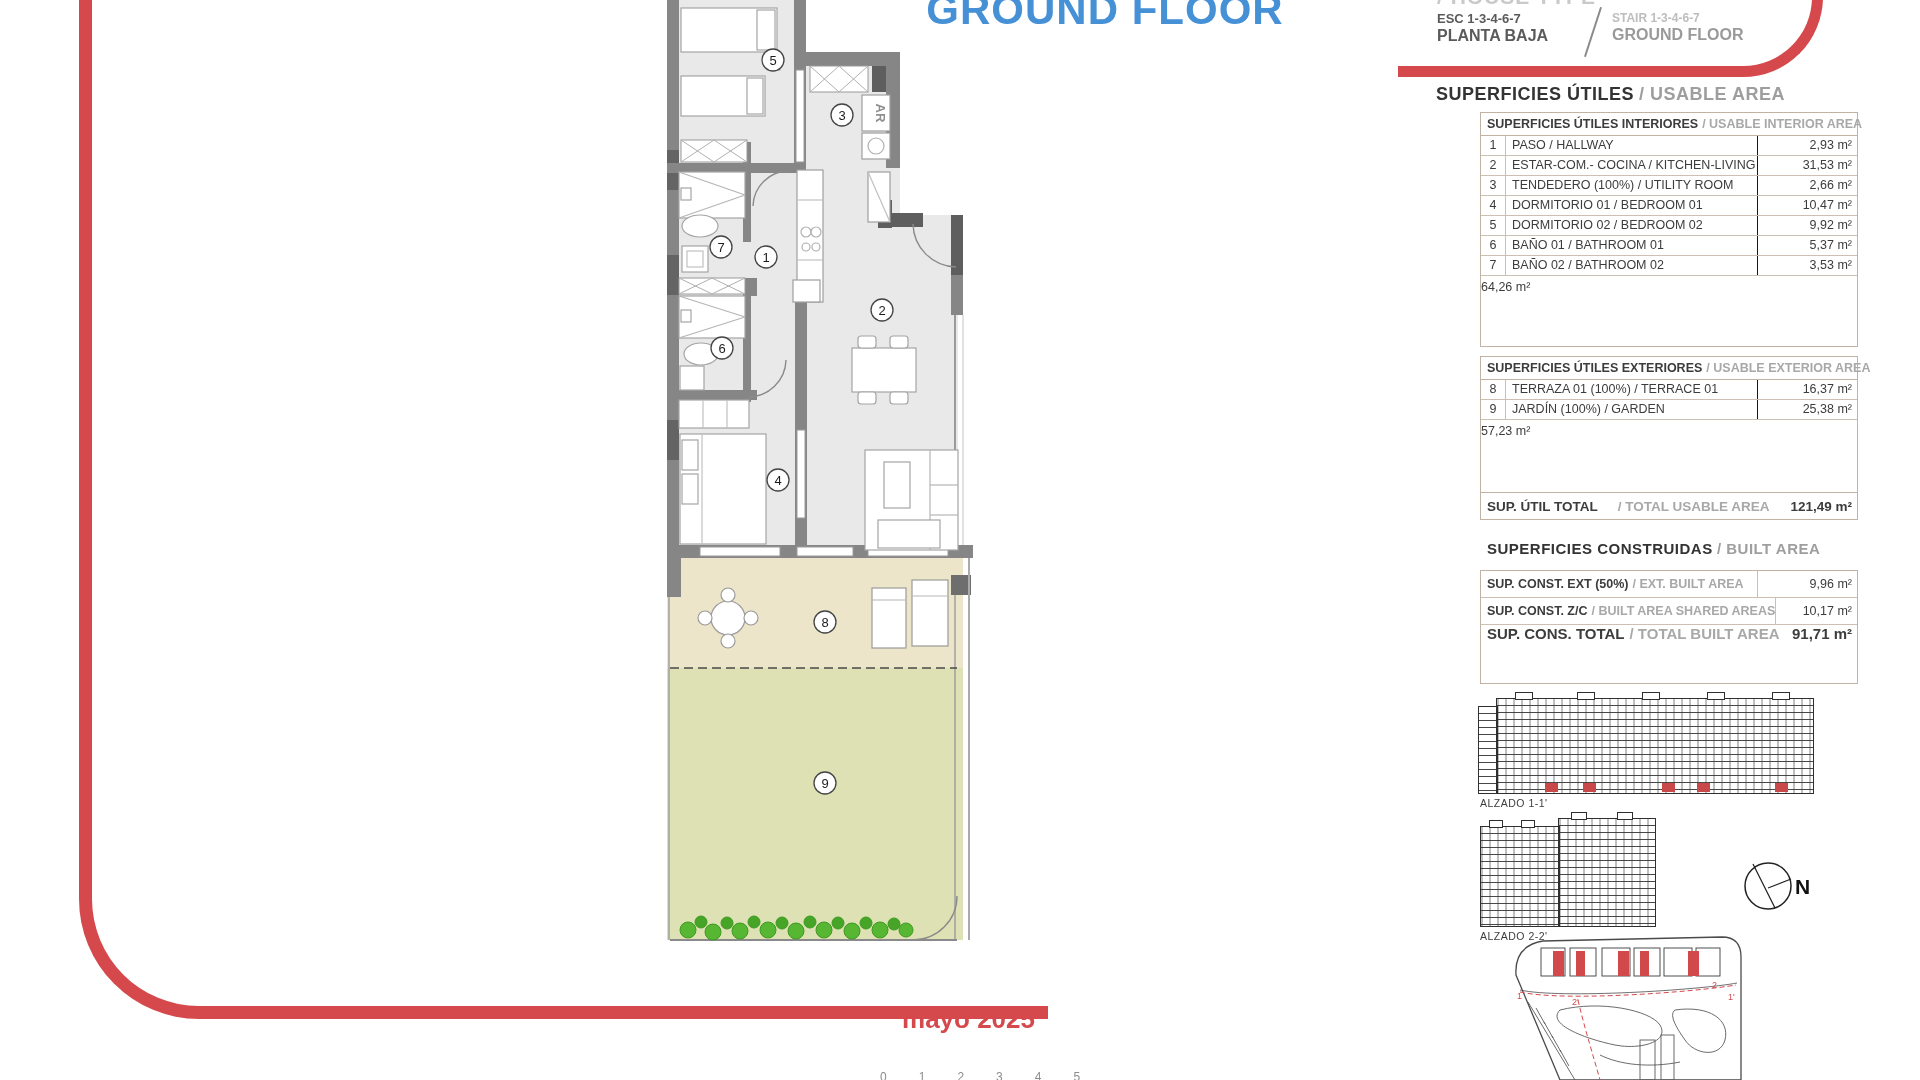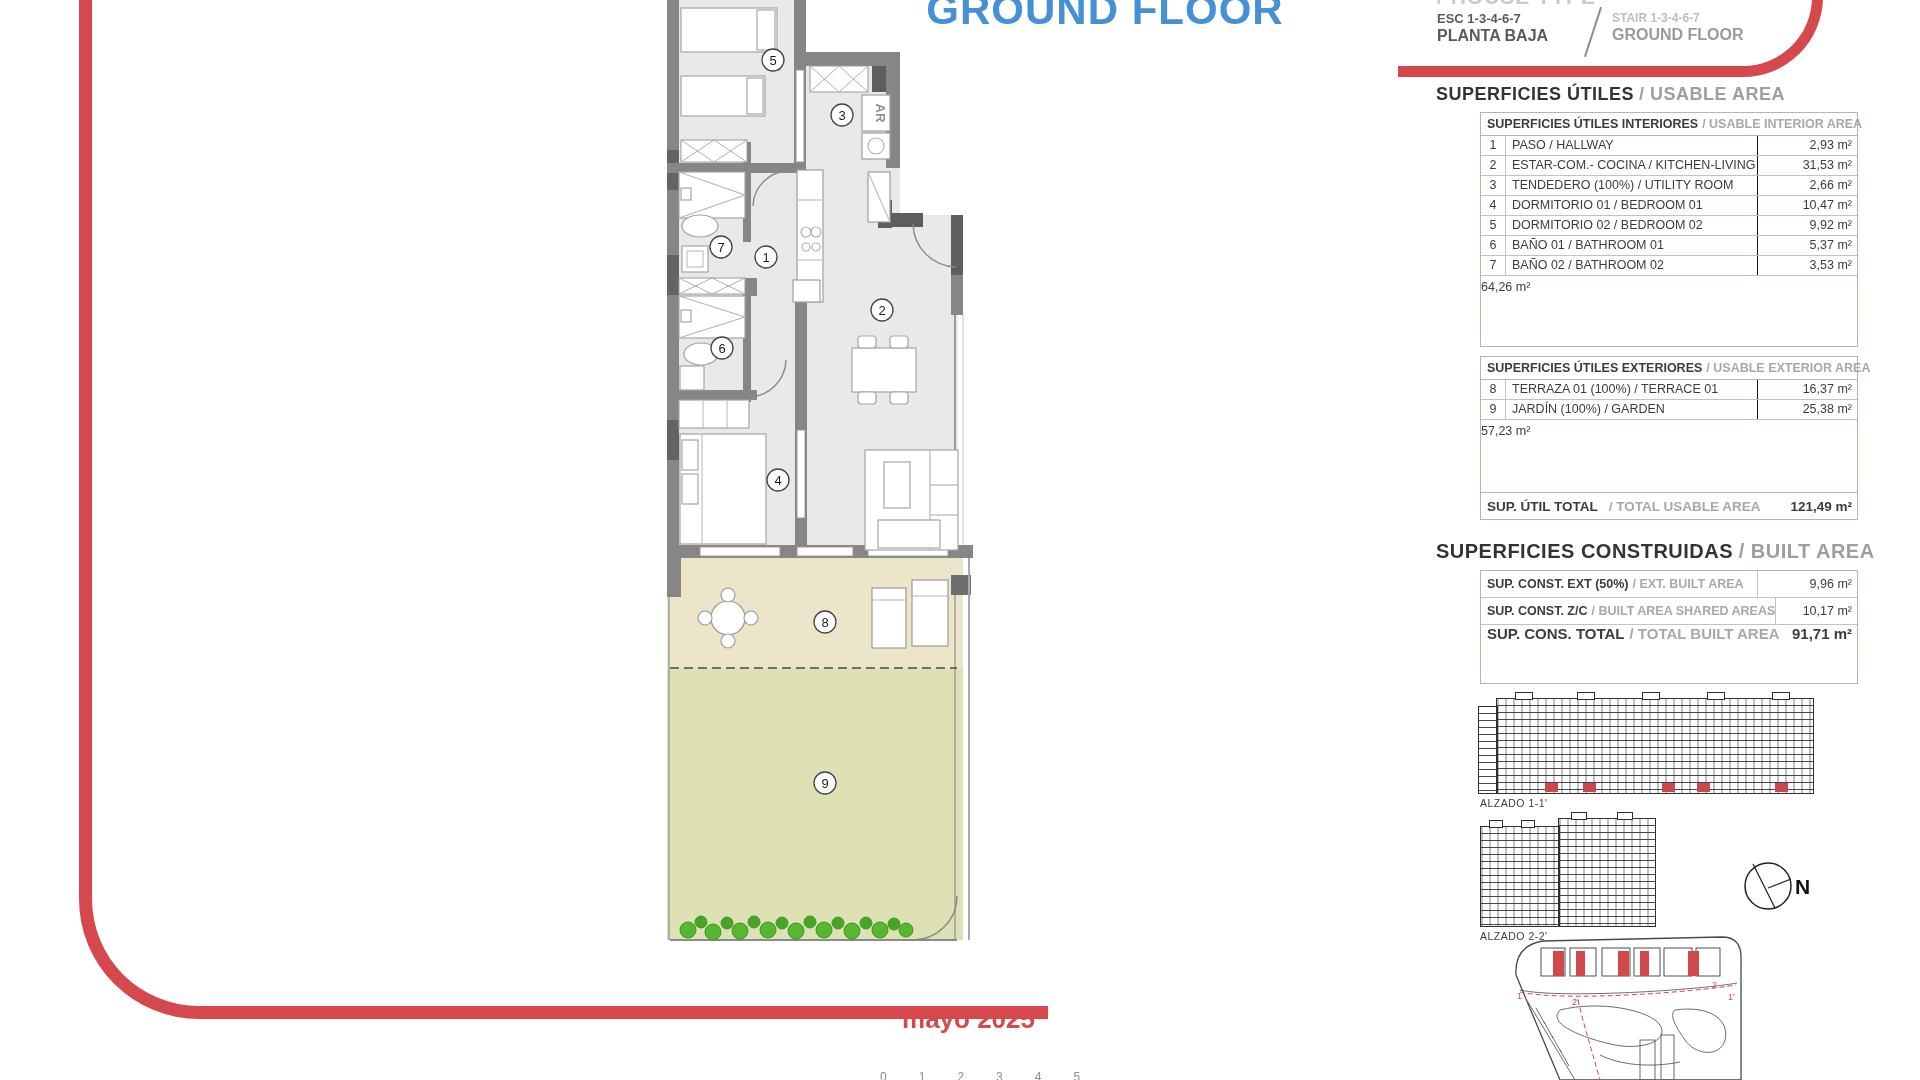--- a/index.html
+++ b/index.html
@@ -43,21 +43,21 @@
   .thead .es{font-weight:bold;color:#3c3c3c;}
   .thead .en{color:#a8a8a8;font-weight:bold;margin-left:4px;}
   .trow{display:flex;height:19px;line-height:19px;border-bottom:1px solid #cdbfb2;}
   .trow .c-num{width:24px;text-align:center;border-right:1px solid #cdbfb2;}
   .trow .c-label{flex:1;padding-left:6px;white-space:nowrap;overflow:hidden;}
   .trow .c-val{width:94px;border-left:1px solid #0f172a;text-align:right;padding-right:5px;}
   .subtotal{height:22px;line-height:22px;text-align:left;padding-right:5px;font-size:12.5px;}
   .total-row{position:absolute;left:0;right:0;bottom:0;height:26px;display:flex;align-items:center;
     border-top:1px solid #c2b2a4;padding:0 5px 0 6px;font-size:13.5px;white-space:nowrap;}
   .total-row .es{font-weight:bold;color:#3c3c3c;}
-  .total-row .en{color:#a8a8a8;font-weight:bold;margin-left:11px;}
+  .total-row .en{color:#a8a8a8;font-weight:bold;margin-left:20px;}
   .total-row .val{margin-left:auto;font-weight:bold;color:#3c3c3c;}
   .brow{display:flex;align-items:center;height:26px;border-bottom:1px solid #cdbfb2;
     padding-left:6px;font-size:12.5px;white-space:nowrap;}
   .brow .es{font-weight:bold;color:#3c3c3c;}
   .brow .en{color:#a8a8a8;font-weight:bold;margin-left:4px;}
   .brow .val{margin-left:auto;width:94px;border-left:1px solid #cdbfb2;align-self:stretch;
     display:flex;align-items:center;justify-content:flex-end;padding-right:5px;}
   .btotal{display:flex;align-items:flex-start;height:33px;padding:0 5px 0 6px;font-size:15px;white-space:nowrap;}
   .btotal .es{font-weight:bold;color:#3c3c3c;}
   .btotal .en{color:#a8a8a8;font-weight:bold;margin-left:5px;}
@@ -373,21 +373,21 @@
         <span class="c-val">25,38 m²</span>
       </div>
     <div class="subtotal">57,23 m²</div>
     <div class="total-row">
       <span class="es">SUP. ÚTIL TOTAL</span>
       <span class="en">/ TOTAL USABLE AREA</span>
       <span class="val">121,49 m²</span>
     </div>
   </div>
 
-  <div class="abs sec-head" style="left:1436px;top:540px;font-size:20px;">
+  <div class="abs sec-head" style="left:1487px;top:540px;font-size:15px;">
     <span class="es">SUPERFICIES CONSTRUIDAS</span>
     <span class="en">/ BUILT AREA</span>
   </div>
 
   <div class="abs tbox" style="left:1480px;top:570px;width:376px;height:112px;">
     <div class="brow">
         <span class="es">SUP. CONST. EXT (50%)</span>
         <span class="en">/ EXT. BUILT AREA</span>
         <span class="val">9,96 m²</span>
       </div>

